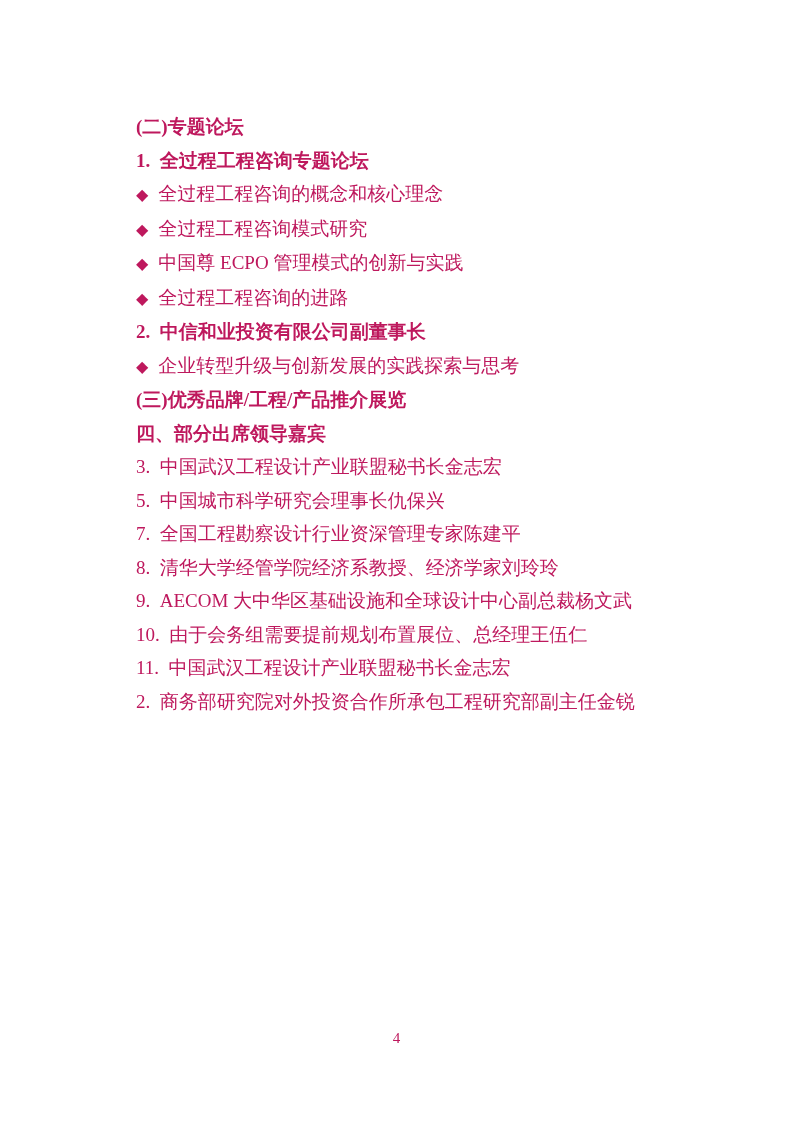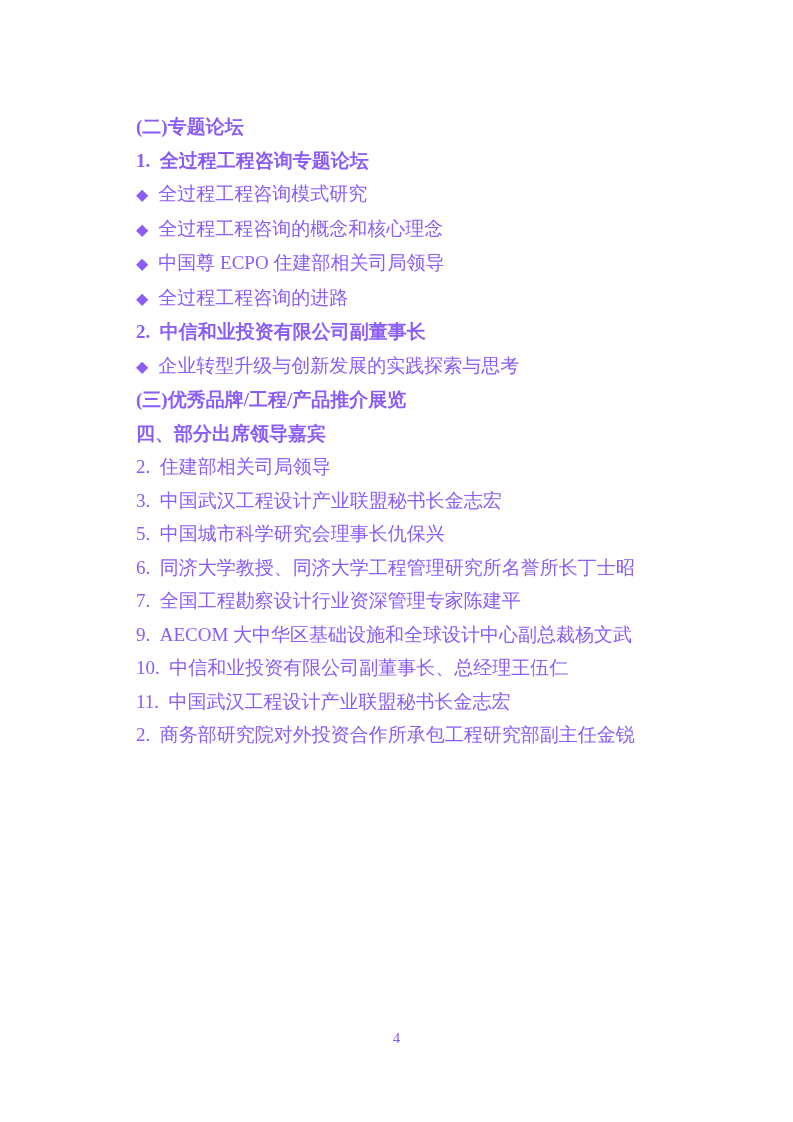--- a/index.html
+++ b/index.html
@@ -5,21 +5,21 @@
   html, body {
     margin: 0;
     padding: 0;
     background: #ffffff;
   }
   .page {
     position: relative;
     width: 793px;
     height: 1122px;
     background: #ffffff;
-    color: #8b5cf6;
+    color: #be185d;
     font-family: "Liberation Serif", "DejaVu Serif", serif;
     overflow: hidden;
   }
   .content {
     position: absolute;
     left: 98px;
     top: 110px;
     width: 602px;
     font-size: 19px;
     line-height: 33.5px;
@@ -56,53 +56,52 @@
 </head>
 <body>
 
 <div class="page">
   <div class="content">
 
     <p class="heading">(二)专题论坛</p>
 
     <p class="heading"><span class="num">1.</span><span>全过程工程咨询专题论坛</span></p>
 
+    <p class="bullet-line"><span class="bullet">◆</span><span>全过程工程咨询的概念和核心理念</span></p>
+
     <p class="bullet-line"><span class="bullet">◆</span><span>全过程工程咨询模式研究</span></p>
 
-    <p class="bullet-line"><span class="bullet">◆</span><span>全过程工程咨询的概念和核心理念</span></p>
-
-    <p class="bullet-line"><span class="bullet">◆</span><span>中国尊 ECPO 住建部相关司局领导</span></p>
+    <p class="bullet-line"><span class="bullet">◆</span><span>中国尊 ECPO 管理模式的创新与实践</span></p>
 
     <p class="bullet-line"><span class="bullet">◆</span><span>全过程工程咨询的进路</span></p>
 
     <p class="heading"><span class="num">2.</span><span>中信和业投资有限公司副董事长</span></p>
 
     <p class="bullet-line"><span class="bullet">◆</span><span>企业转型升级与创新发展的实践探索与思考</span></p>
 
     <p class="heading">(三)优秀品牌/工程/产品推介展览</p>
 
 
     <p class="heading">四、部分出席领导嘉宾</p>
 
 
-    <p><span class="num">2.</span><span>住建部相关司局领导</span></p>
 
     <p><span class="num">3.</span><span>中国武汉工程设计产业联盟秘书长金志宏</span></p>
 
 
     <p><span class="num">5.</span><span>中国城市科学研究会理事长仇保兴</span></p>
 
-    <p><span class="num">6.</span><span>同济大学教授、同济大学工程管理研究所名誉所长丁士昭</span></p>
 
     <p><span class="num">7.</span><span>全国工程勘察设计行业资深管理专家陈建平</span></p>
 
+    <p><span class="num">8.</span><span>清华大学经管学院经济系教授、经济学家刘玲玲</span></p>
 
     <p><span class="num">9.</span><span>AECOM 大中华区基础设施和全球设计中心副总裁杨文武</span></p>
 
-    <p><span class="num">10.</span><span>中信和业投资有限公司副董事长、总经理王伍仁</span></p>
+    <p><span class="num">10.</span><span>由于会务组需要提前规划布置展位、总经理王伍仁</span></p>
 
     <p><span class="num">11.</span><span>中国武汉工程设计产业联盟秘书长金志宏</span></p>
 
     <p><span class="num">2.</span><span>商务部研究院对外投资合作所承包工程研究部副主任金锐</span></p>
 
   </div>
 
   <div class="page-number">4</div>
 </div>
 

